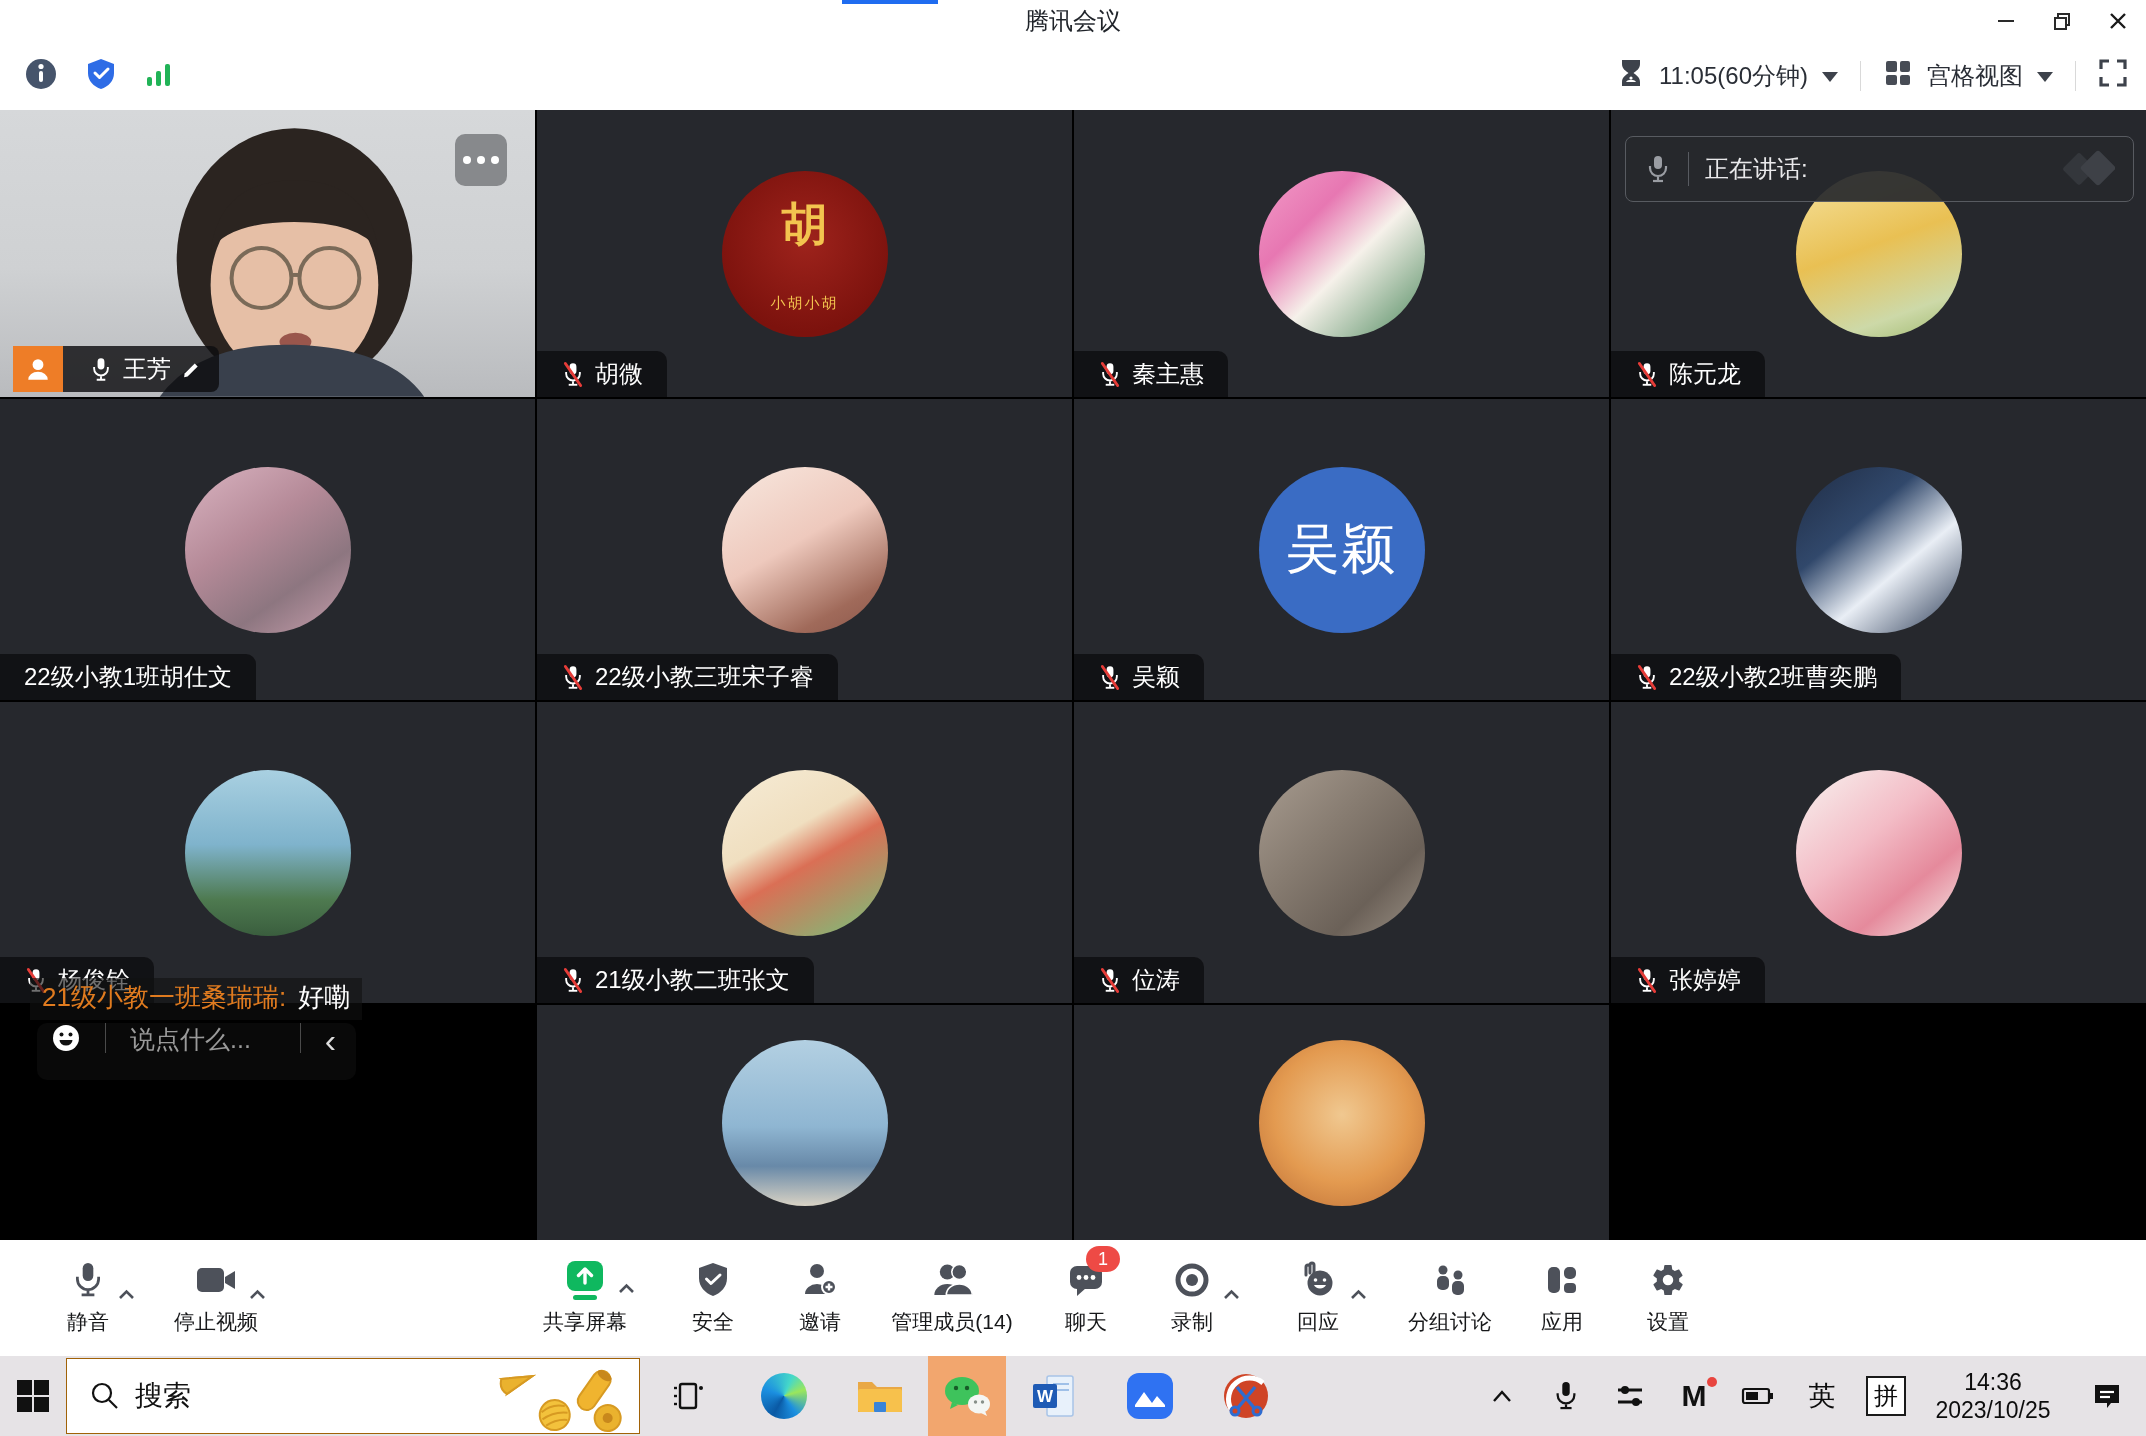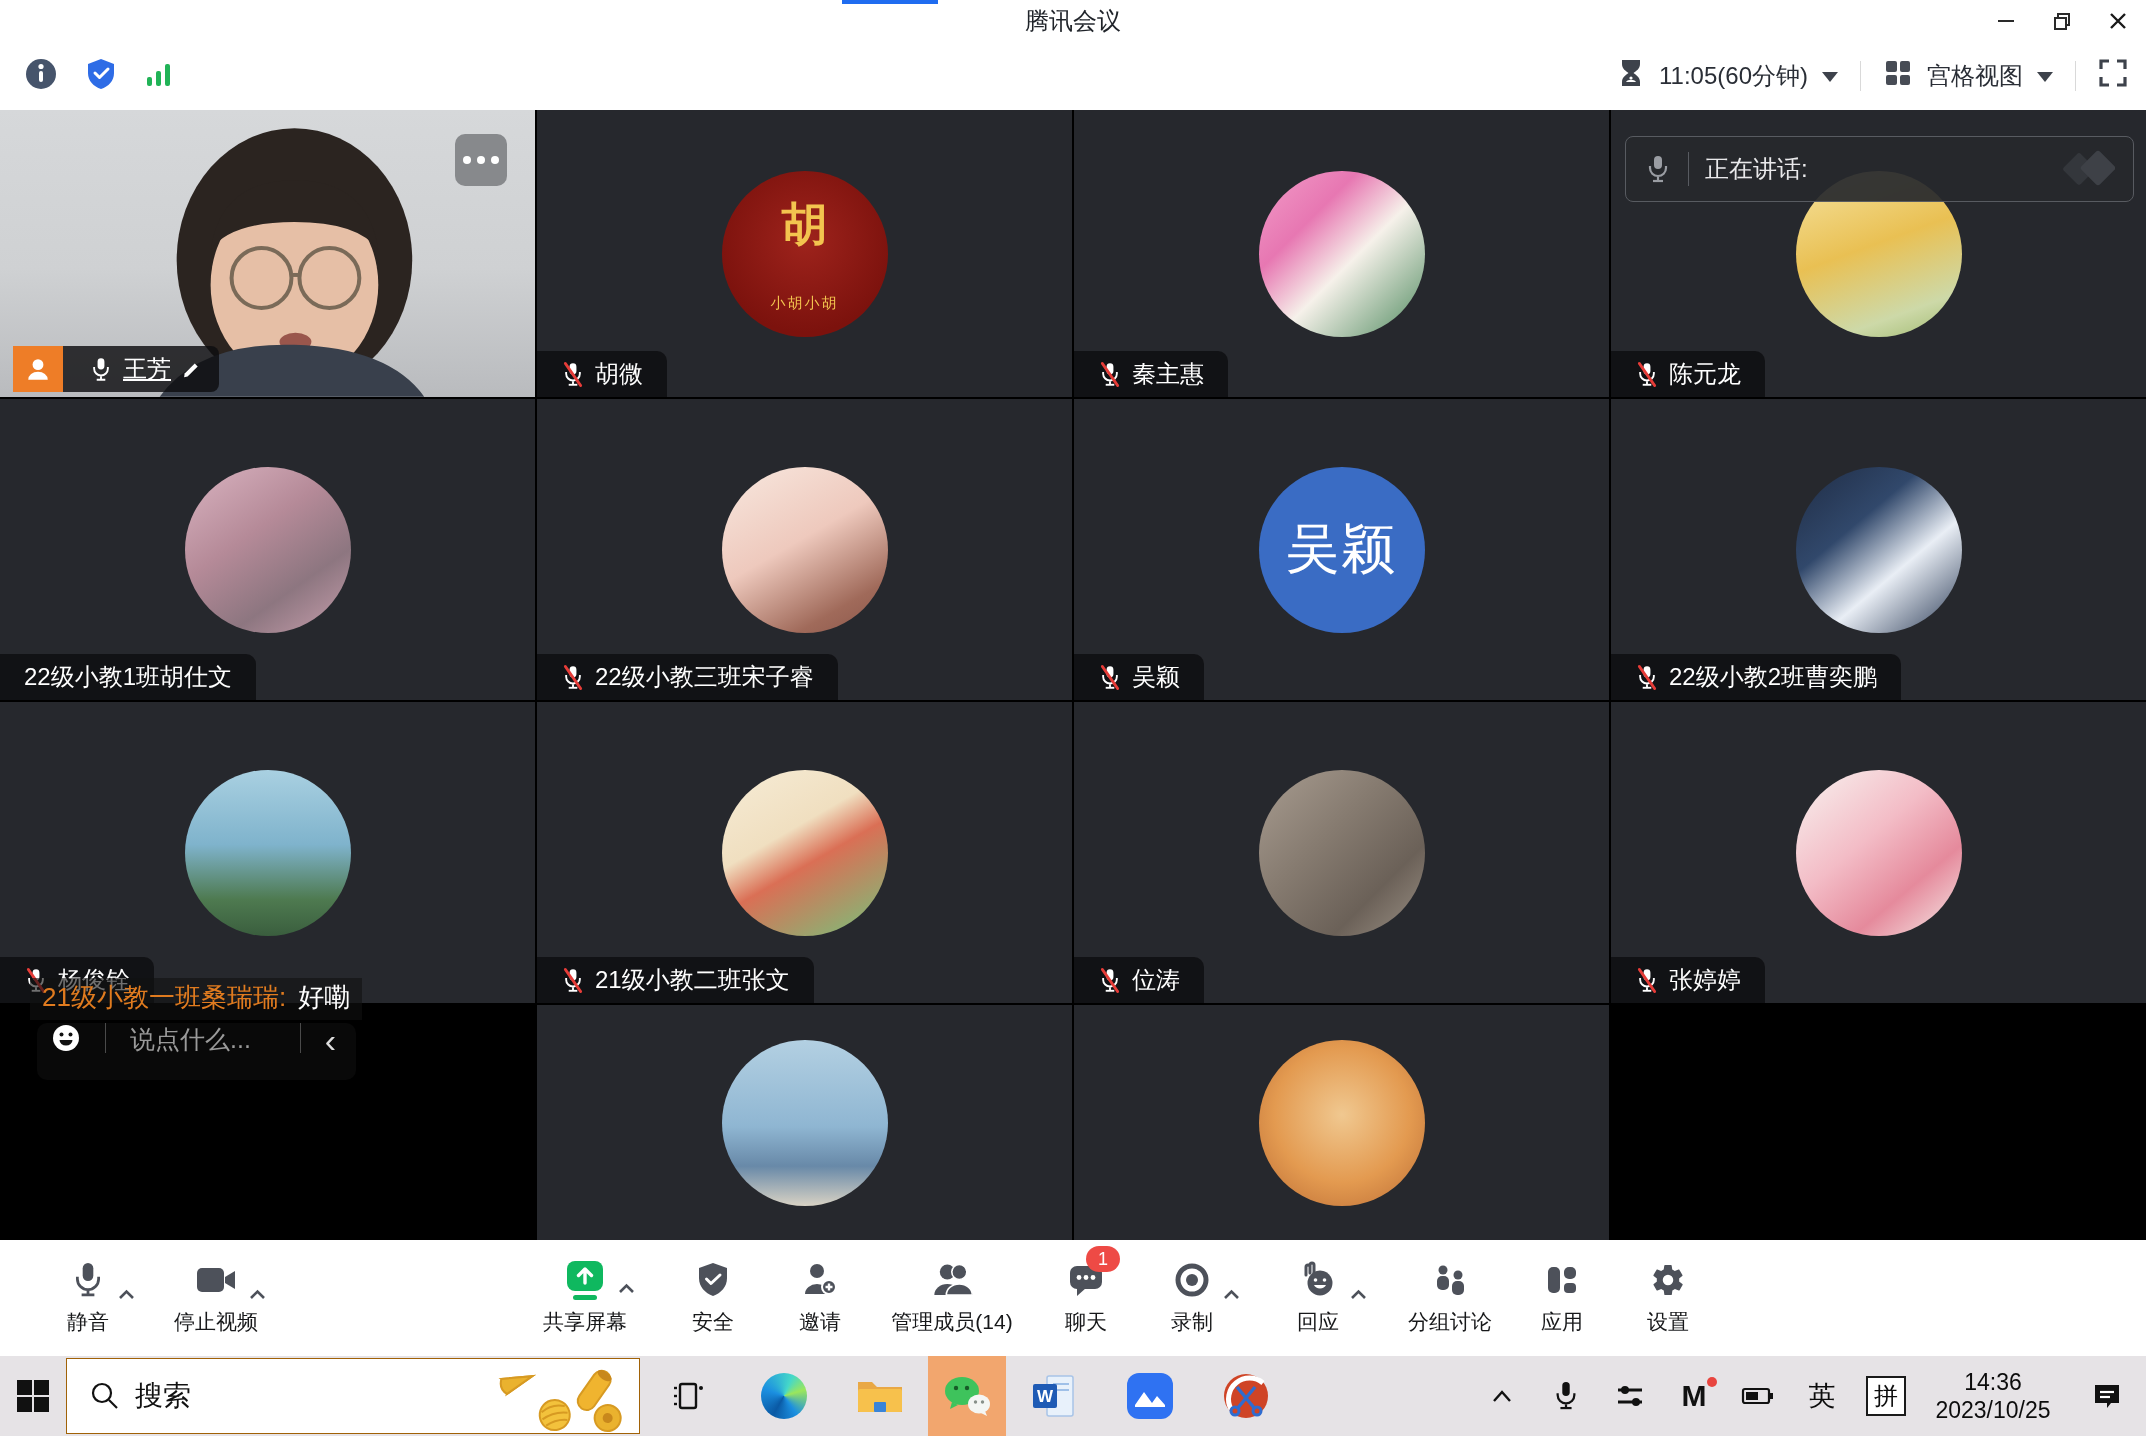--- a/index.html
+++ b/index.html
@@ -32,21 +32,21 @@
   .cell.empty{background:#000;}
   .avatar{width:166px;height:166px;border-radius:50%;display:flex;flex-direction:column;
           align-items:center;justify-content:center;flex:0 0 auto;}
   .av-text-big{font-size:54px;color:#fff;letter-spacing:2px;}
   .av-text-hu{font-size:46px;color:#f3c44f;font-weight:bold;}
   .av-sub{font-size:15px;color:#f3c44f;margin-top:38px;letter-spacing:2px;}
 
   .name-tag{position:absolute;left:0;bottom:0;background:rgba(13,14,16,0.82);
             border-radius:0 10px 0 0;display:flex;align-items:center;gap:10px;
             padding:0 24px;height:46px;font-size:24px;color:#fff;white-space:nowrap;z-index:3;}
-  .host-tag{left:13px;bottom:5px;padding:0;border-radius:0 8px 8px 0;overflow:hidden;text-decoration:underline;}
+  .host-tag{left:13px;bottom:5px;padding:0;border-radius:0 8px 8px 0;overflow:hidden;}
   .host-badge{width:50px;height:46px;background:#ee7d27;display:flex;align-items:center;justify-content:center;}
   .host-inner{display:flex;align-items:center;gap:10px;padding:0 16px;}
   .mic-slot{display:flex;align-items:center;}
 
   .more-btn{position:absolute;top:24px;right:28px;width:52px;height:52px;border-radius:10px;
             background:rgba(128,130,134,0.92);display:flex;align-items:center;justify-content:center;
             gap:6px;z-index:4;}
   .more-btn i{width:8px;height:8px;border-radius:50%;background:#fff;}
 
   .speak-banner{position:absolute;top:26px;left:14px;right:12px;height:64px;border:1px solid #585b61;

